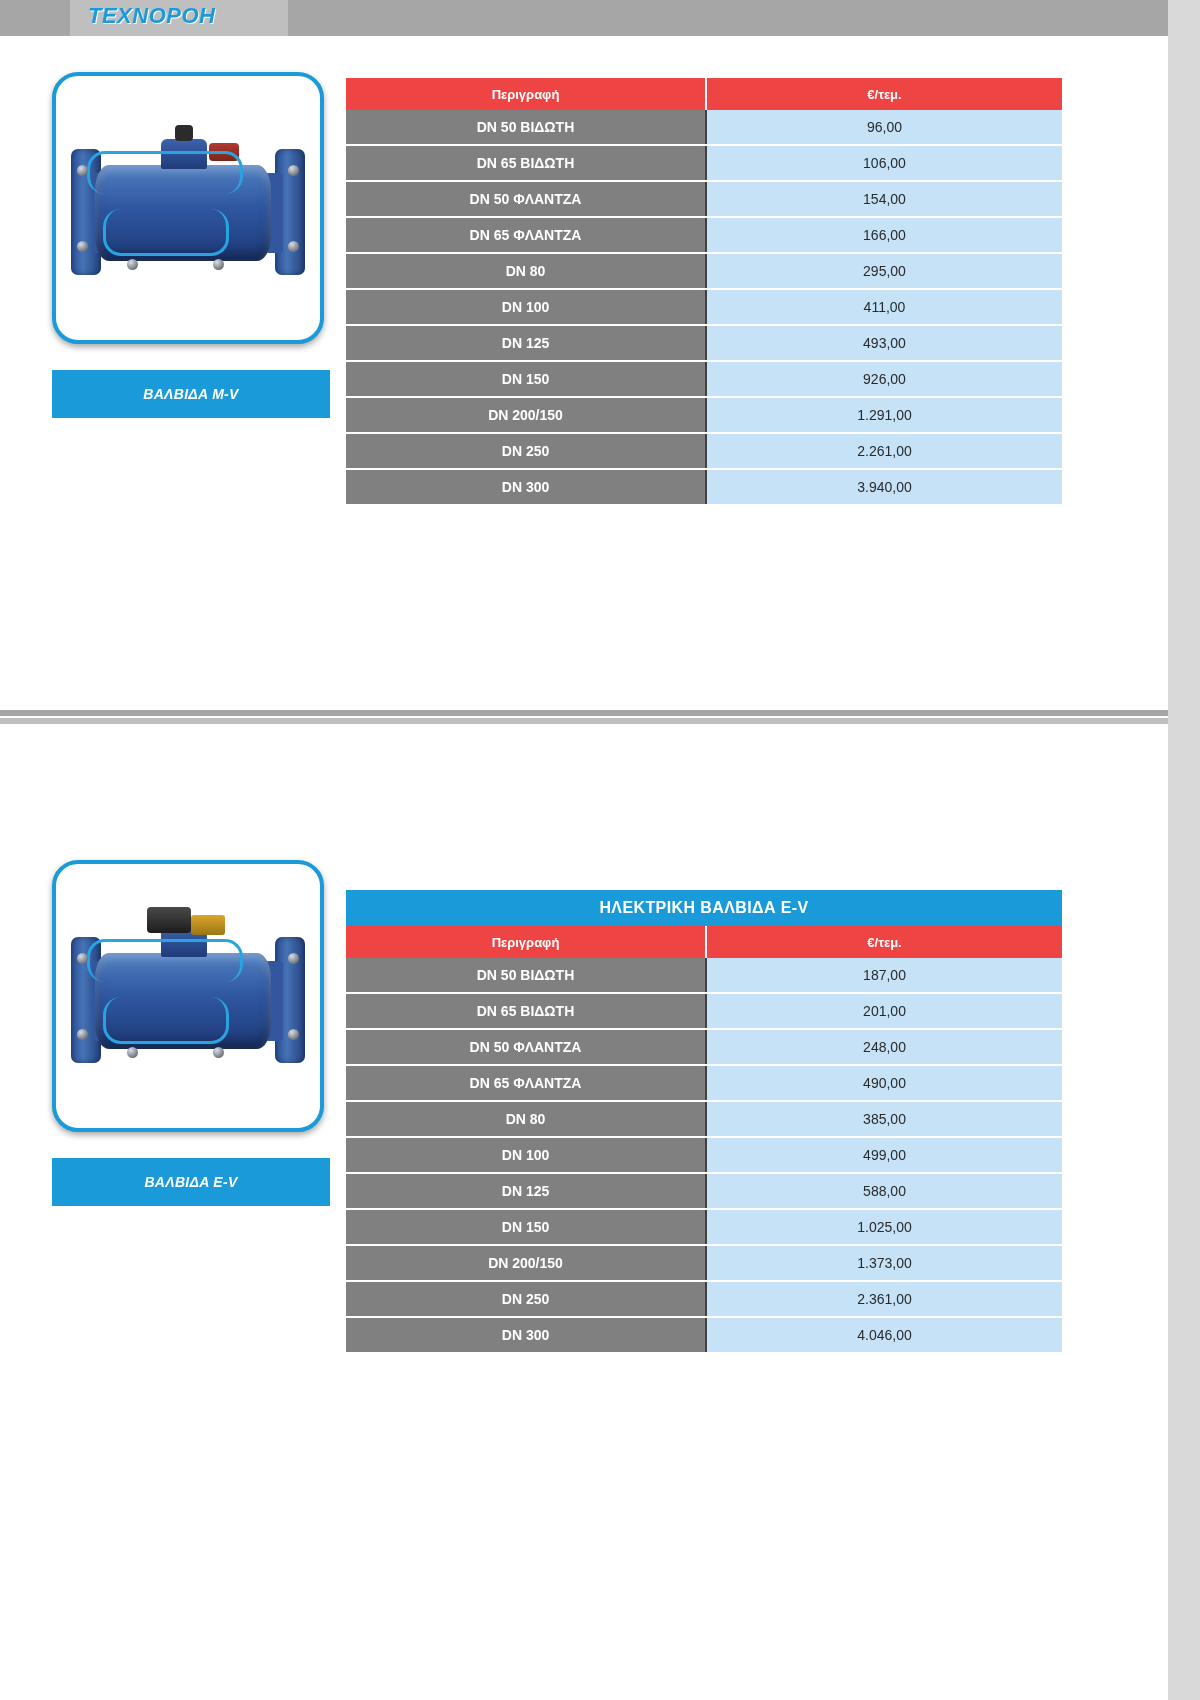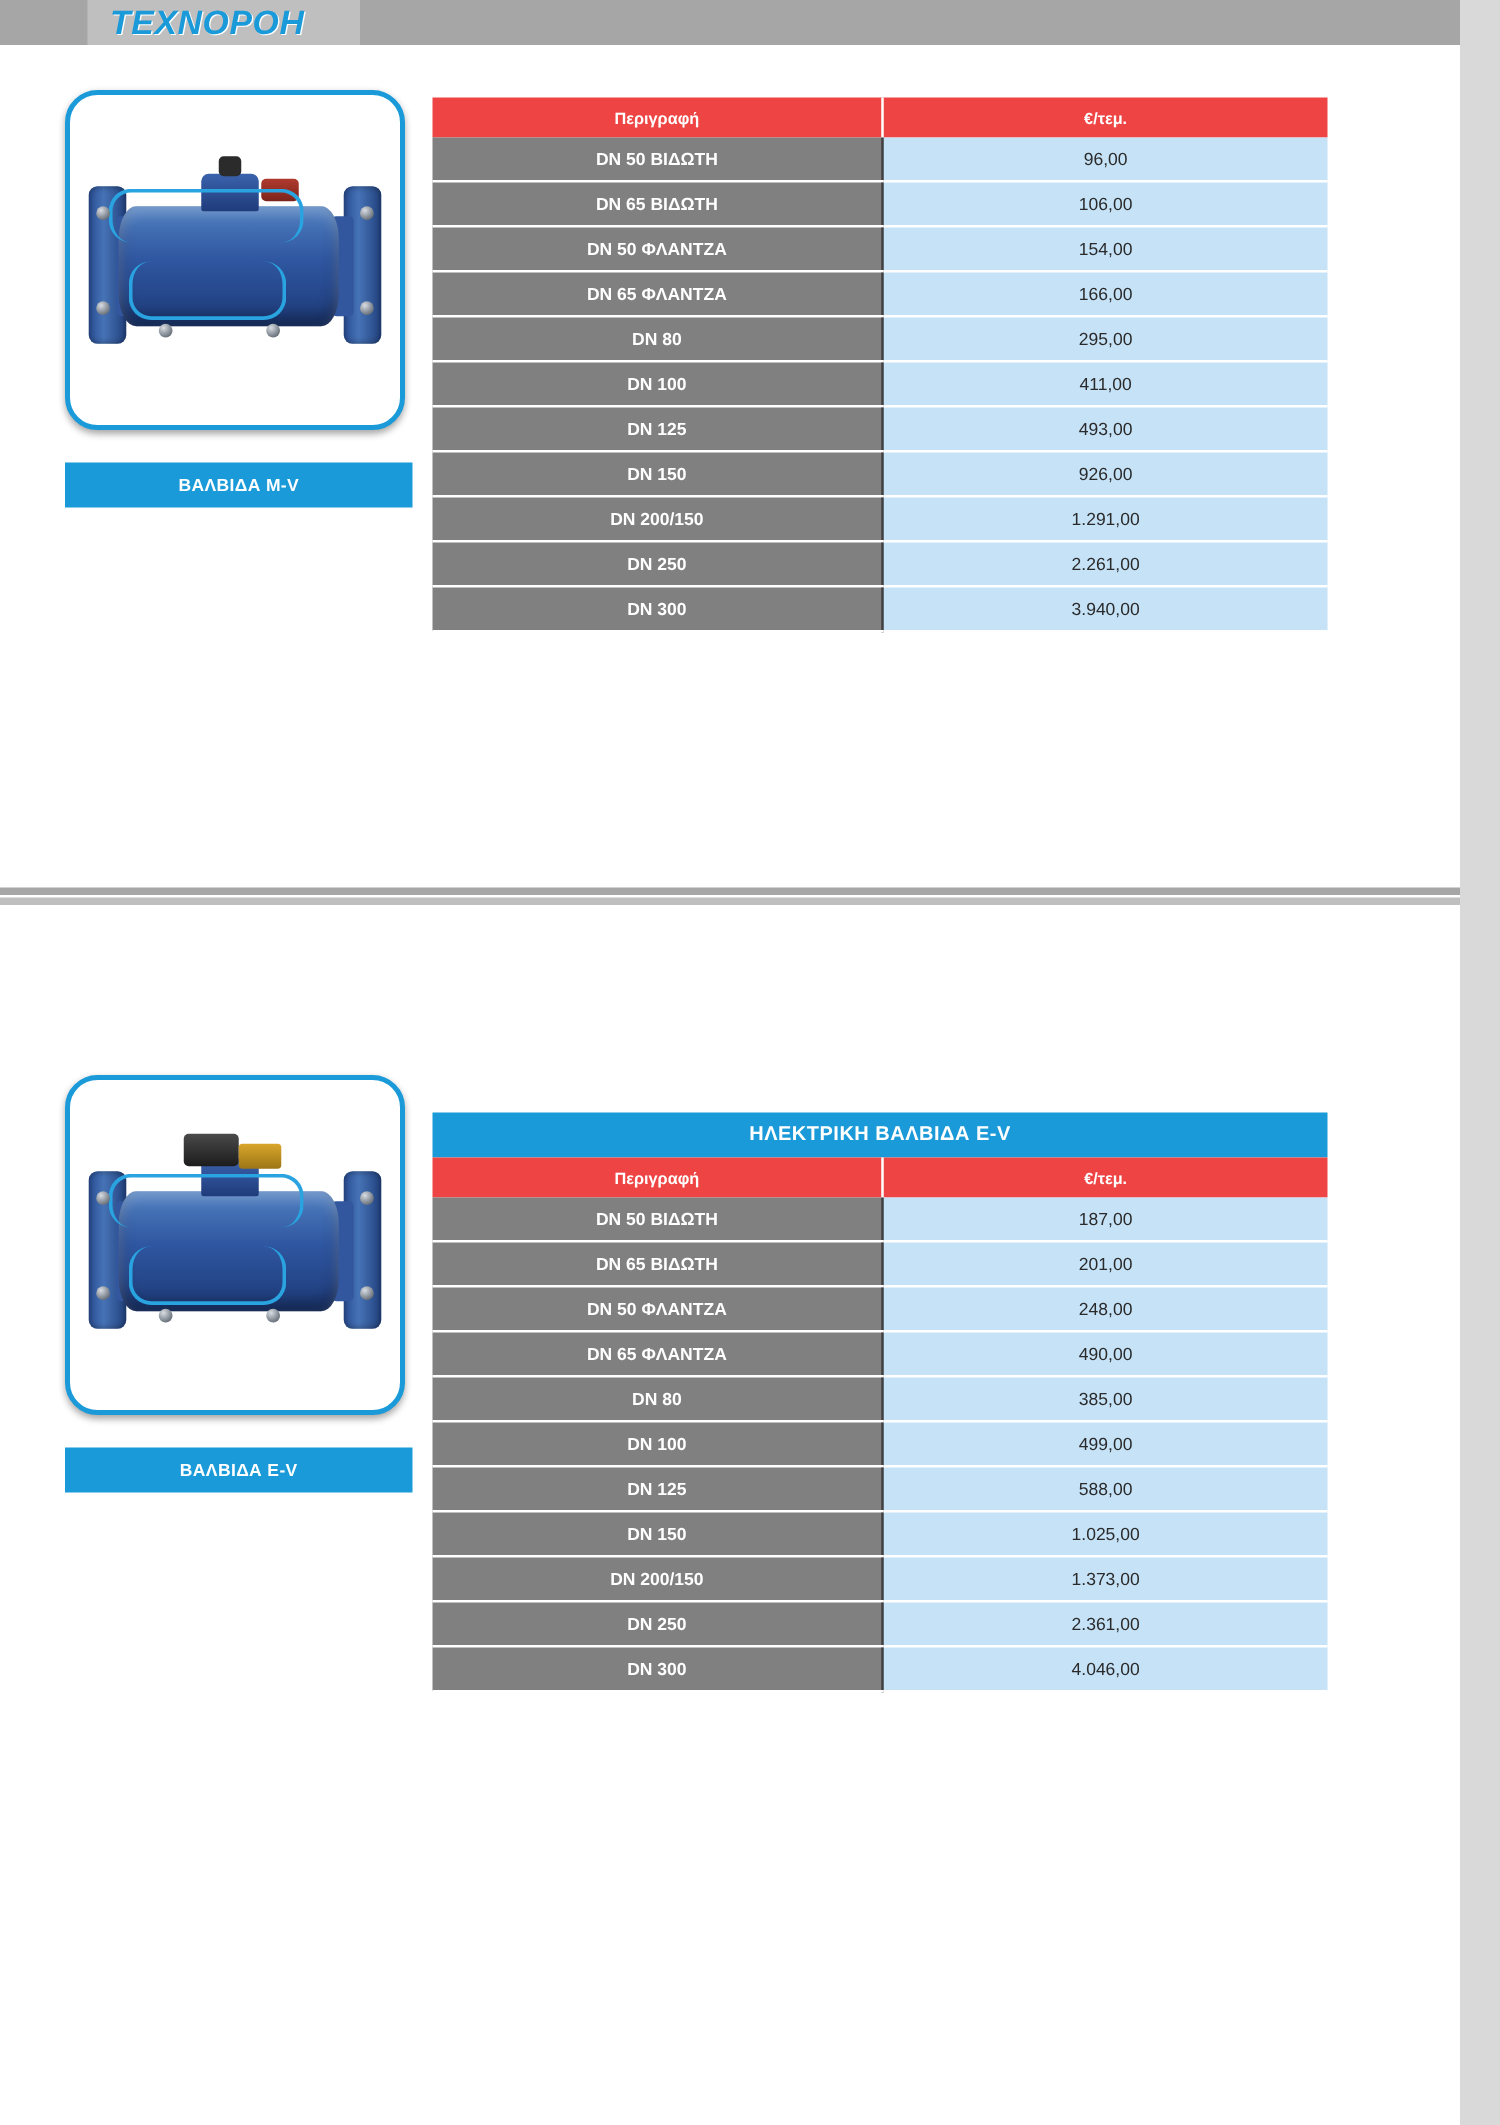--- a/index.html
+++ b/index.html
@@ -51,21 +51,21 @@
     left: 70px;
     top: 0;
     width: 218px;
     height: 36px;
     background: #bfbfbf;
   }
   .brandbar .logo {
     position: absolute;
     left: 88px;
     top: 3px;
-    font-size: 27px;
+    font-size: 22px;
     font-weight: bold;
     font-style: italic;
     letter-spacing: 0.5px;
     color: #1a9ad8;
     text-shadow: 1px 1px 0 #ffffff;
     font-family: "Liberation Sans", sans-serif;
   }
   
   .sep {
     position: absolute;
@@ -88,29 +88,30 @@
     border-radius: 26px;
     background: #ffffff;
     box-sizing: border-box;
     box-shadow: 0 3px 6px rgba(0,0,0,0.35);
     overflow: hidden;
     position: relative;
   }
   .caption {
     margin-top: 26px;
     width: 278px;
-    height: 36px;
+    height: 48px;
     background: #1a9ad8;
     color: #ffffff;
     font-size: 14px;
     font-weight: bold;
     letter-spacing: 0.3px;
     display: flex;
     align-items: center;
     justify-content: center;
+    font-style: italic;
   }
   
   .valve {
     position: absolute;
     left: 50%;
     top: 50%;
     transform: translate(-50%, -50%);
     width: 250px;
     height: 190px;
   }

